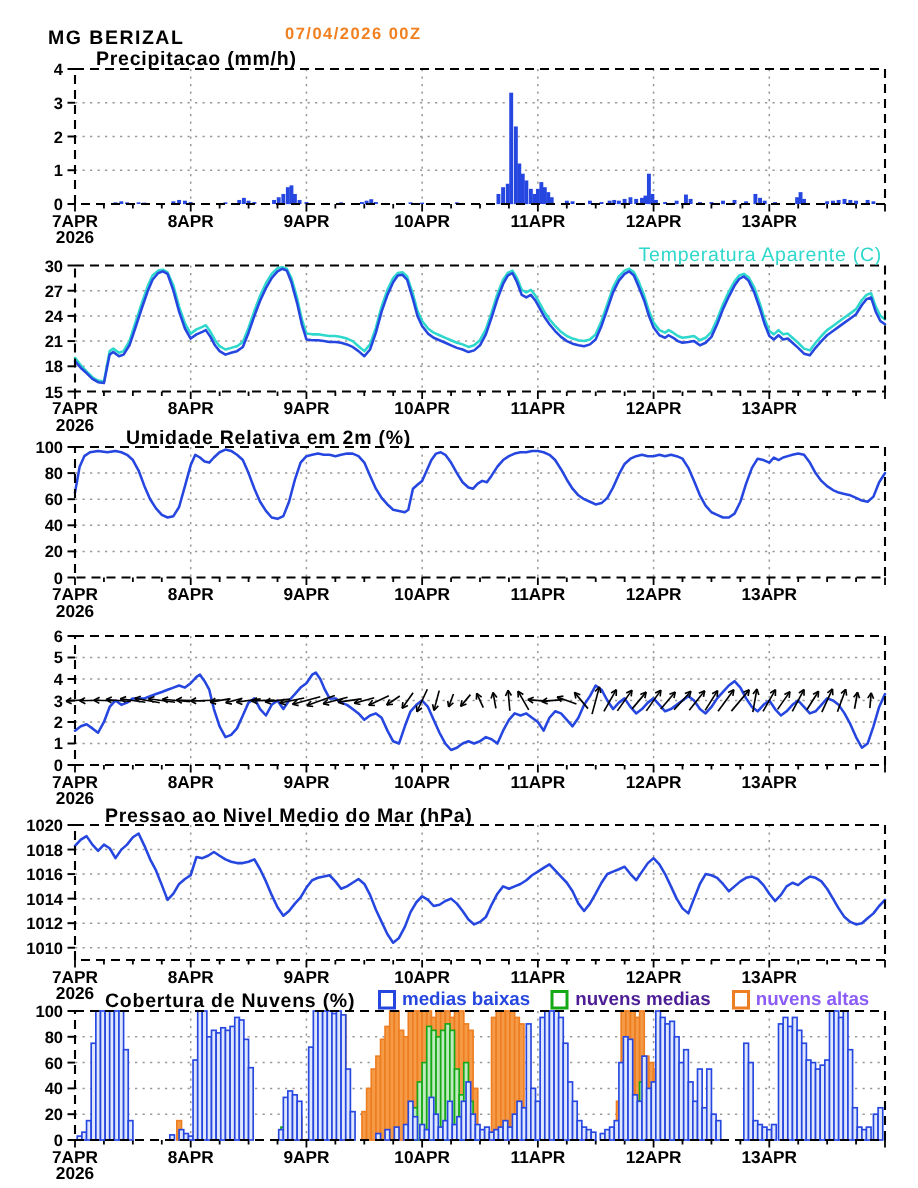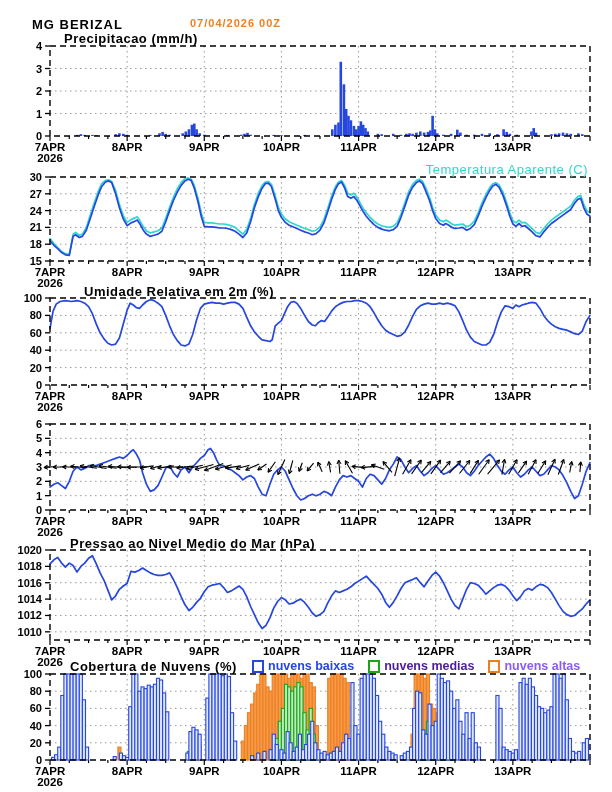--- a/index.html
+++ b/index.html
@@ -869,21 +869,21 @@
 
   <span class="abs ptitle t1">Precipitacao (mm/h)</span>
   <span class="abs temp-ap" style="color: rgb(47, 216, 204);">Temperatura Aparente (C)</span>
   <span class="abs ptitle t3">Umidade Relativa em 2m (%)</span>
   <span class="abs ptitle t5">Pressao ao Nivel Medio do Mar (hPa)</span>
   <span class="abs ptitle t6">Cobertura de Nuvens (%)</span>
 
   <div class="abs cloud-legend">
     <span class="li">
       <span class="lbox" style="border-color: rgb(38, 70, 224);"></span>
-      <span style="color: rgb(38, 70, 224);">nuvens baixas</span>
+      <span style="color: rgb(38, 70, 224);">medias baixas</span>
     </span>
     <span class="li">
       <span class="lbox" style="border-color: rgb(22, 169, 22);"></span>
       <span style="color: #4c1d95;">nuvens medias</span>
     </span>
     <span class="li">
       <span class="lbox" style="border-color: rgb(238, 126, 34);"></span>
       <span style="color: #8b5cf6;">nuvens altas</span>
     </span>
   </div>

